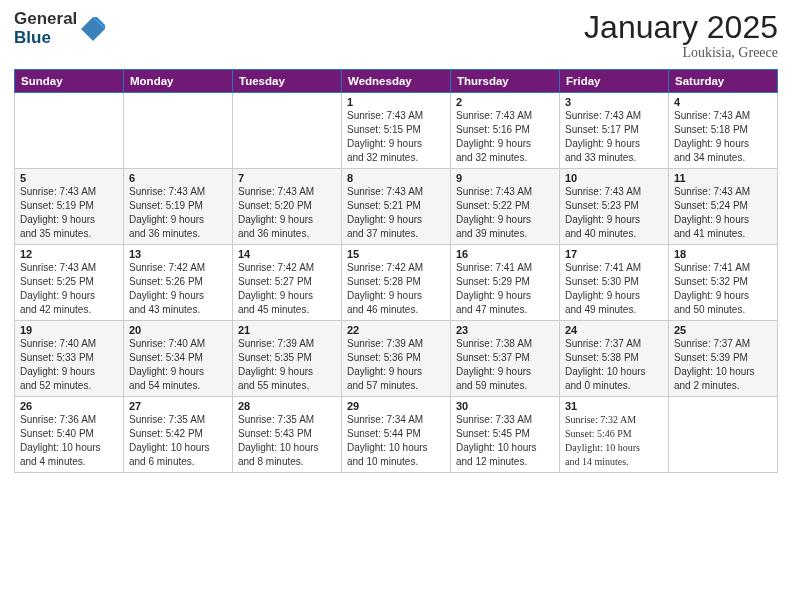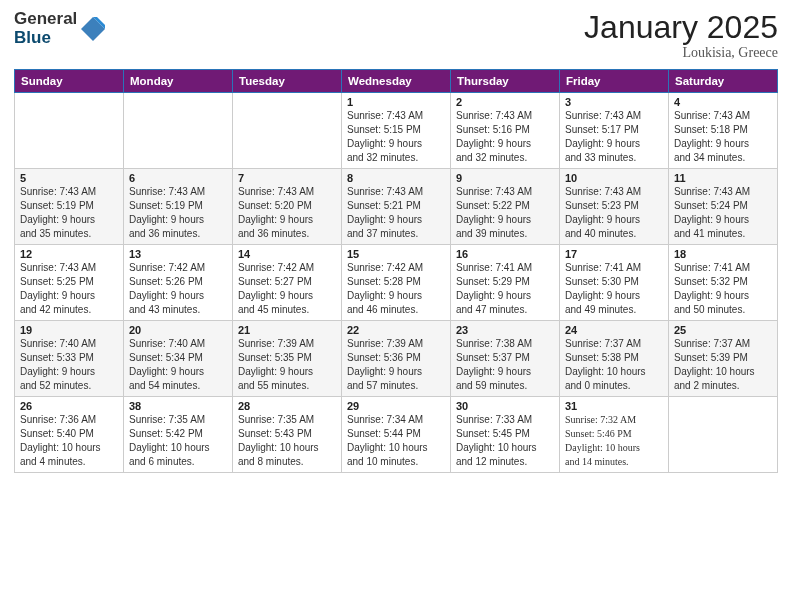--- a/index.html
+++ b/index.html
@@ -310,21 +310,21 @@
         </tr>
         <tr>
           <td>
             <div class="day-num">26</div>
             <div class="day-detail" style="white-space: pre-line;">Sunrise: 7:36 AM
 Sunset: 5:40 PM
 Daylight: 10 hours
 and 4 minutes.</div>
           </td>
           <td>
-            <div class="day-num">38</div>
+            <div class="day-num">27</div>
             <div class="day-detail" style="white-space: pre-line;">Sunrise: 7:35 AM
 Sunset: 5:42 PM
 Daylight: 10 hours
 and 6 minutes.</div>
           </td>
           <td>
             <div class="day-num">28</div>
             <div class="day-detail" style="white-space: pre-line;">Sunrise: 7:35 AM
 Sunset: 5:43 PM
 Daylight: 10 hours

